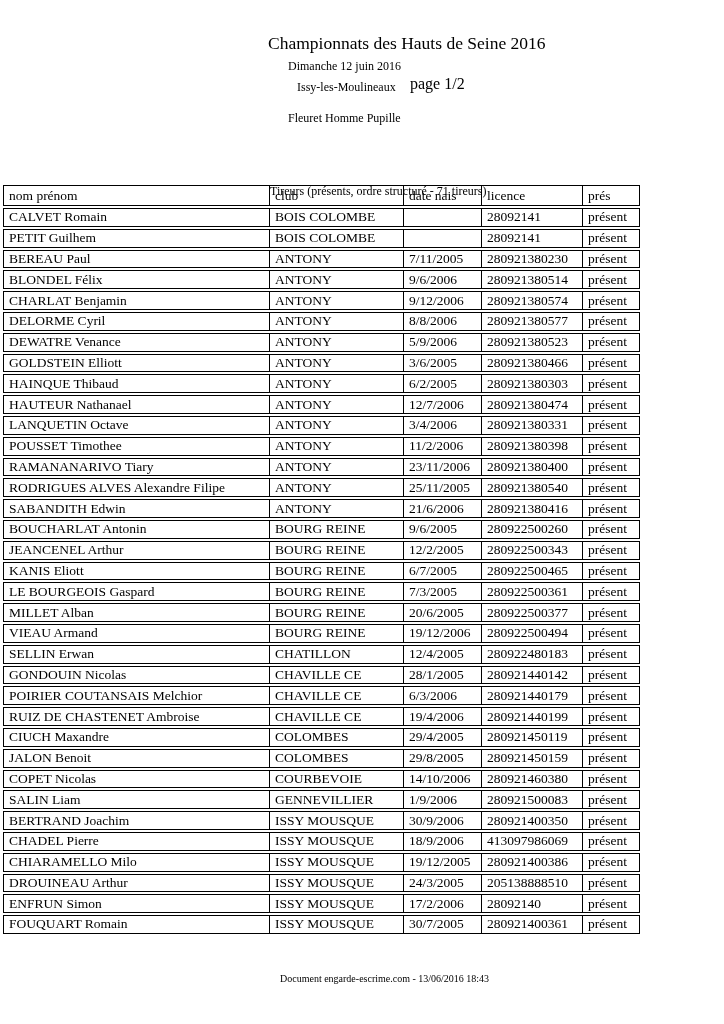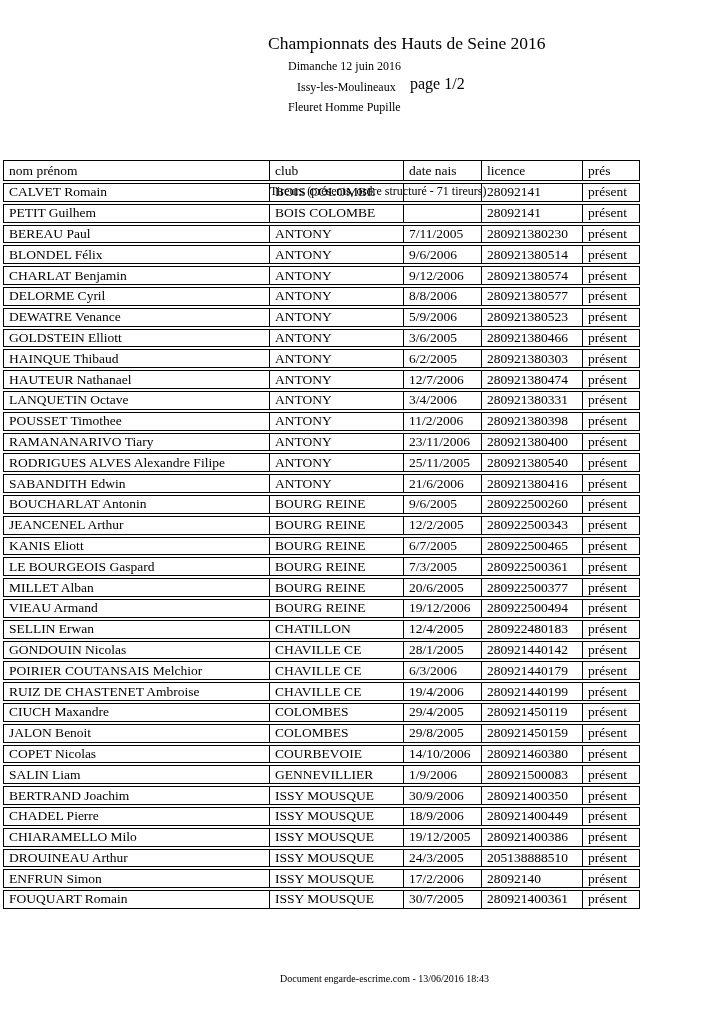--- a/index.html
+++ b/index.html
@@ -35,27 +35,27 @@
     margin-top: 37px;
   }
   .line {
     position: absolute;
     font-size: 12px;
     white-space: nowrap;
     text-align: center;
   }
   .line-date   { left: 288px; top: 59px; }
   .line-place  { left: 297px; top: 80px; }
-  .line-weapon { left: 288px; top: 100px; }
+  .line-weapon { left: 288px; top: 111px; }
   .line-section{ left: 270px; top: 136px; margin-top: 48px; }
 
   table.roster {
     position: absolute;
     left: 3px;
-    top: 158px;
+    top: 183px;
     width: 637px;
     table-layout: fixed;
     border-collapse: separate;
     border-spacing: 0 2px;
     font-size: 13.5px;
   }
   table.roster th,
   table.roster td {
     border-top: 1px solid #000000;
     border-bottom: 1px solid #000000;
@@ -318,21 +318,21 @@
         <td class="c0">BERTRAND Joachim</td>
         <td class="c1">ISSY MOUSQUE</td>
         <td class="c2">30/9/2006</td>
         <td class="c3">280921400350</td>
         <td class="c4">présent</td>
       </tr>
       <tr>
         <td class="c0">CHADEL Pierre</td>
         <td class="c1">ISSY MOUSQUE</td>
         <td class="c2">18/9/2006</td>
-        <td class="c3">280921400449</td>
+        <td class="c3">413097986069</td>
         <td class="c4">présent</td>
       </tr>
       <tr>
         <td class="c0">CHIARAMELLO Milo</td>
         <td class="c1">ISSY MOUSQUE</td>
         <td class="c2">19/12/2005</td>
         <td class="c3">280921400386</td>
         <td class="c4">présent</td>
       </tr>
       <tr>

